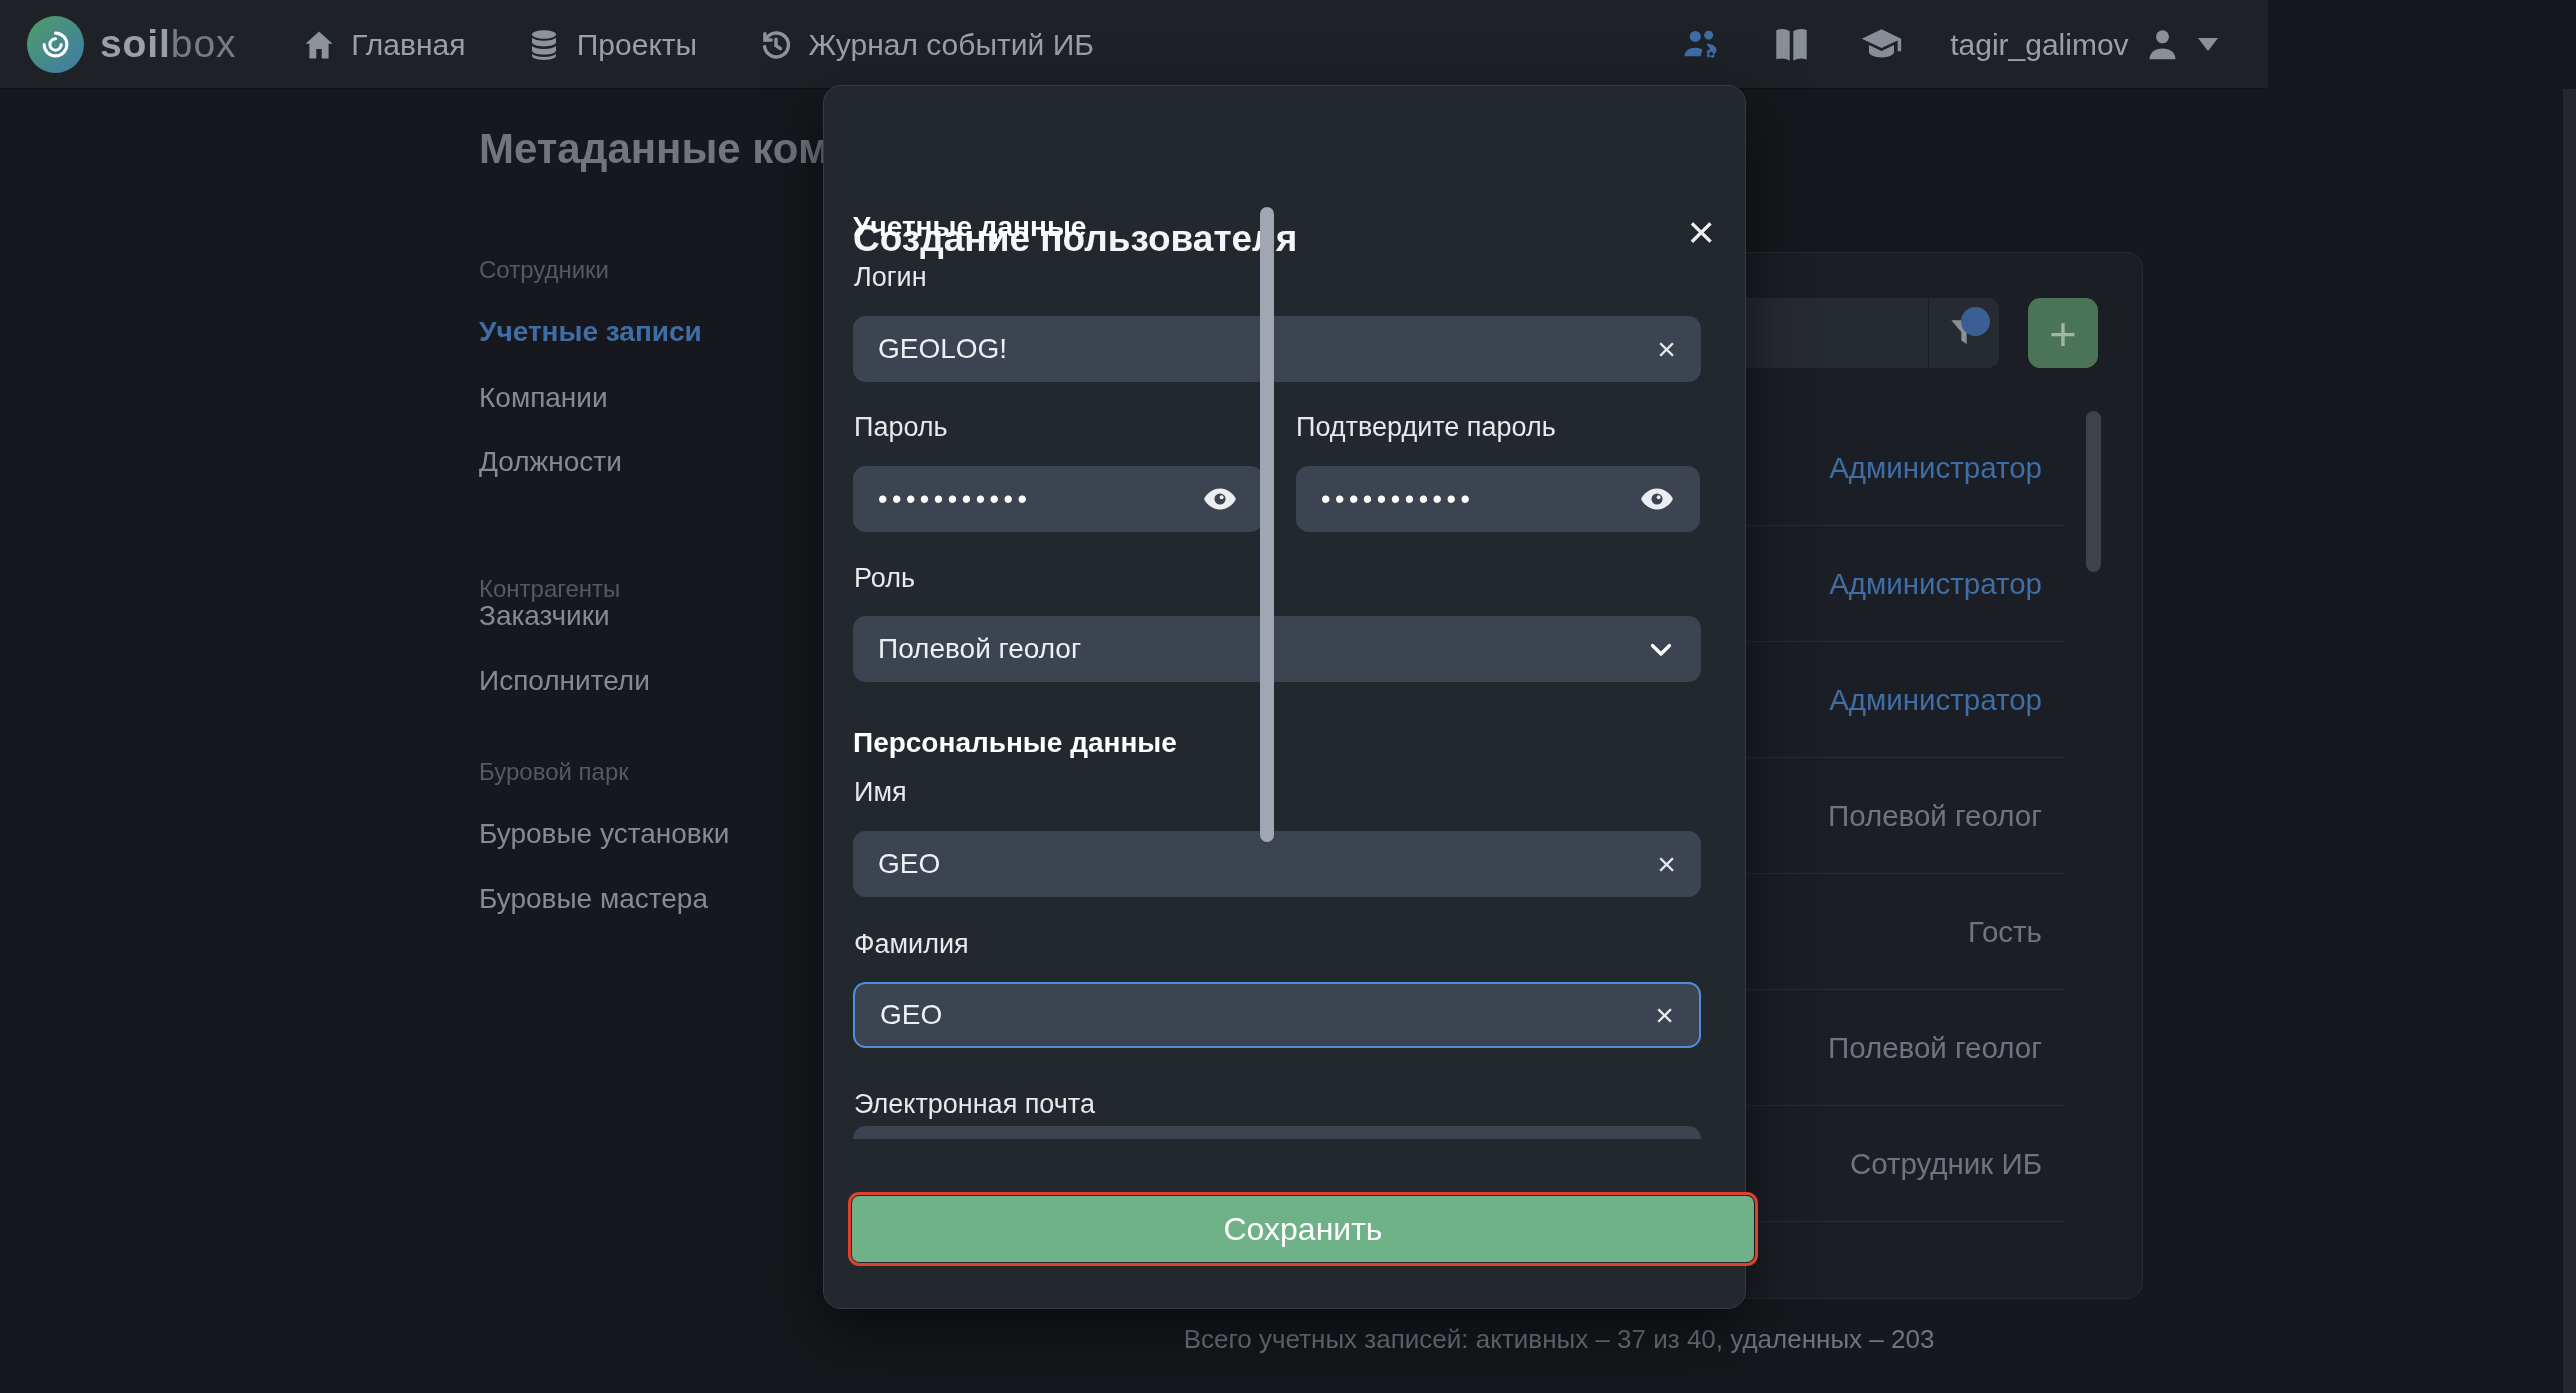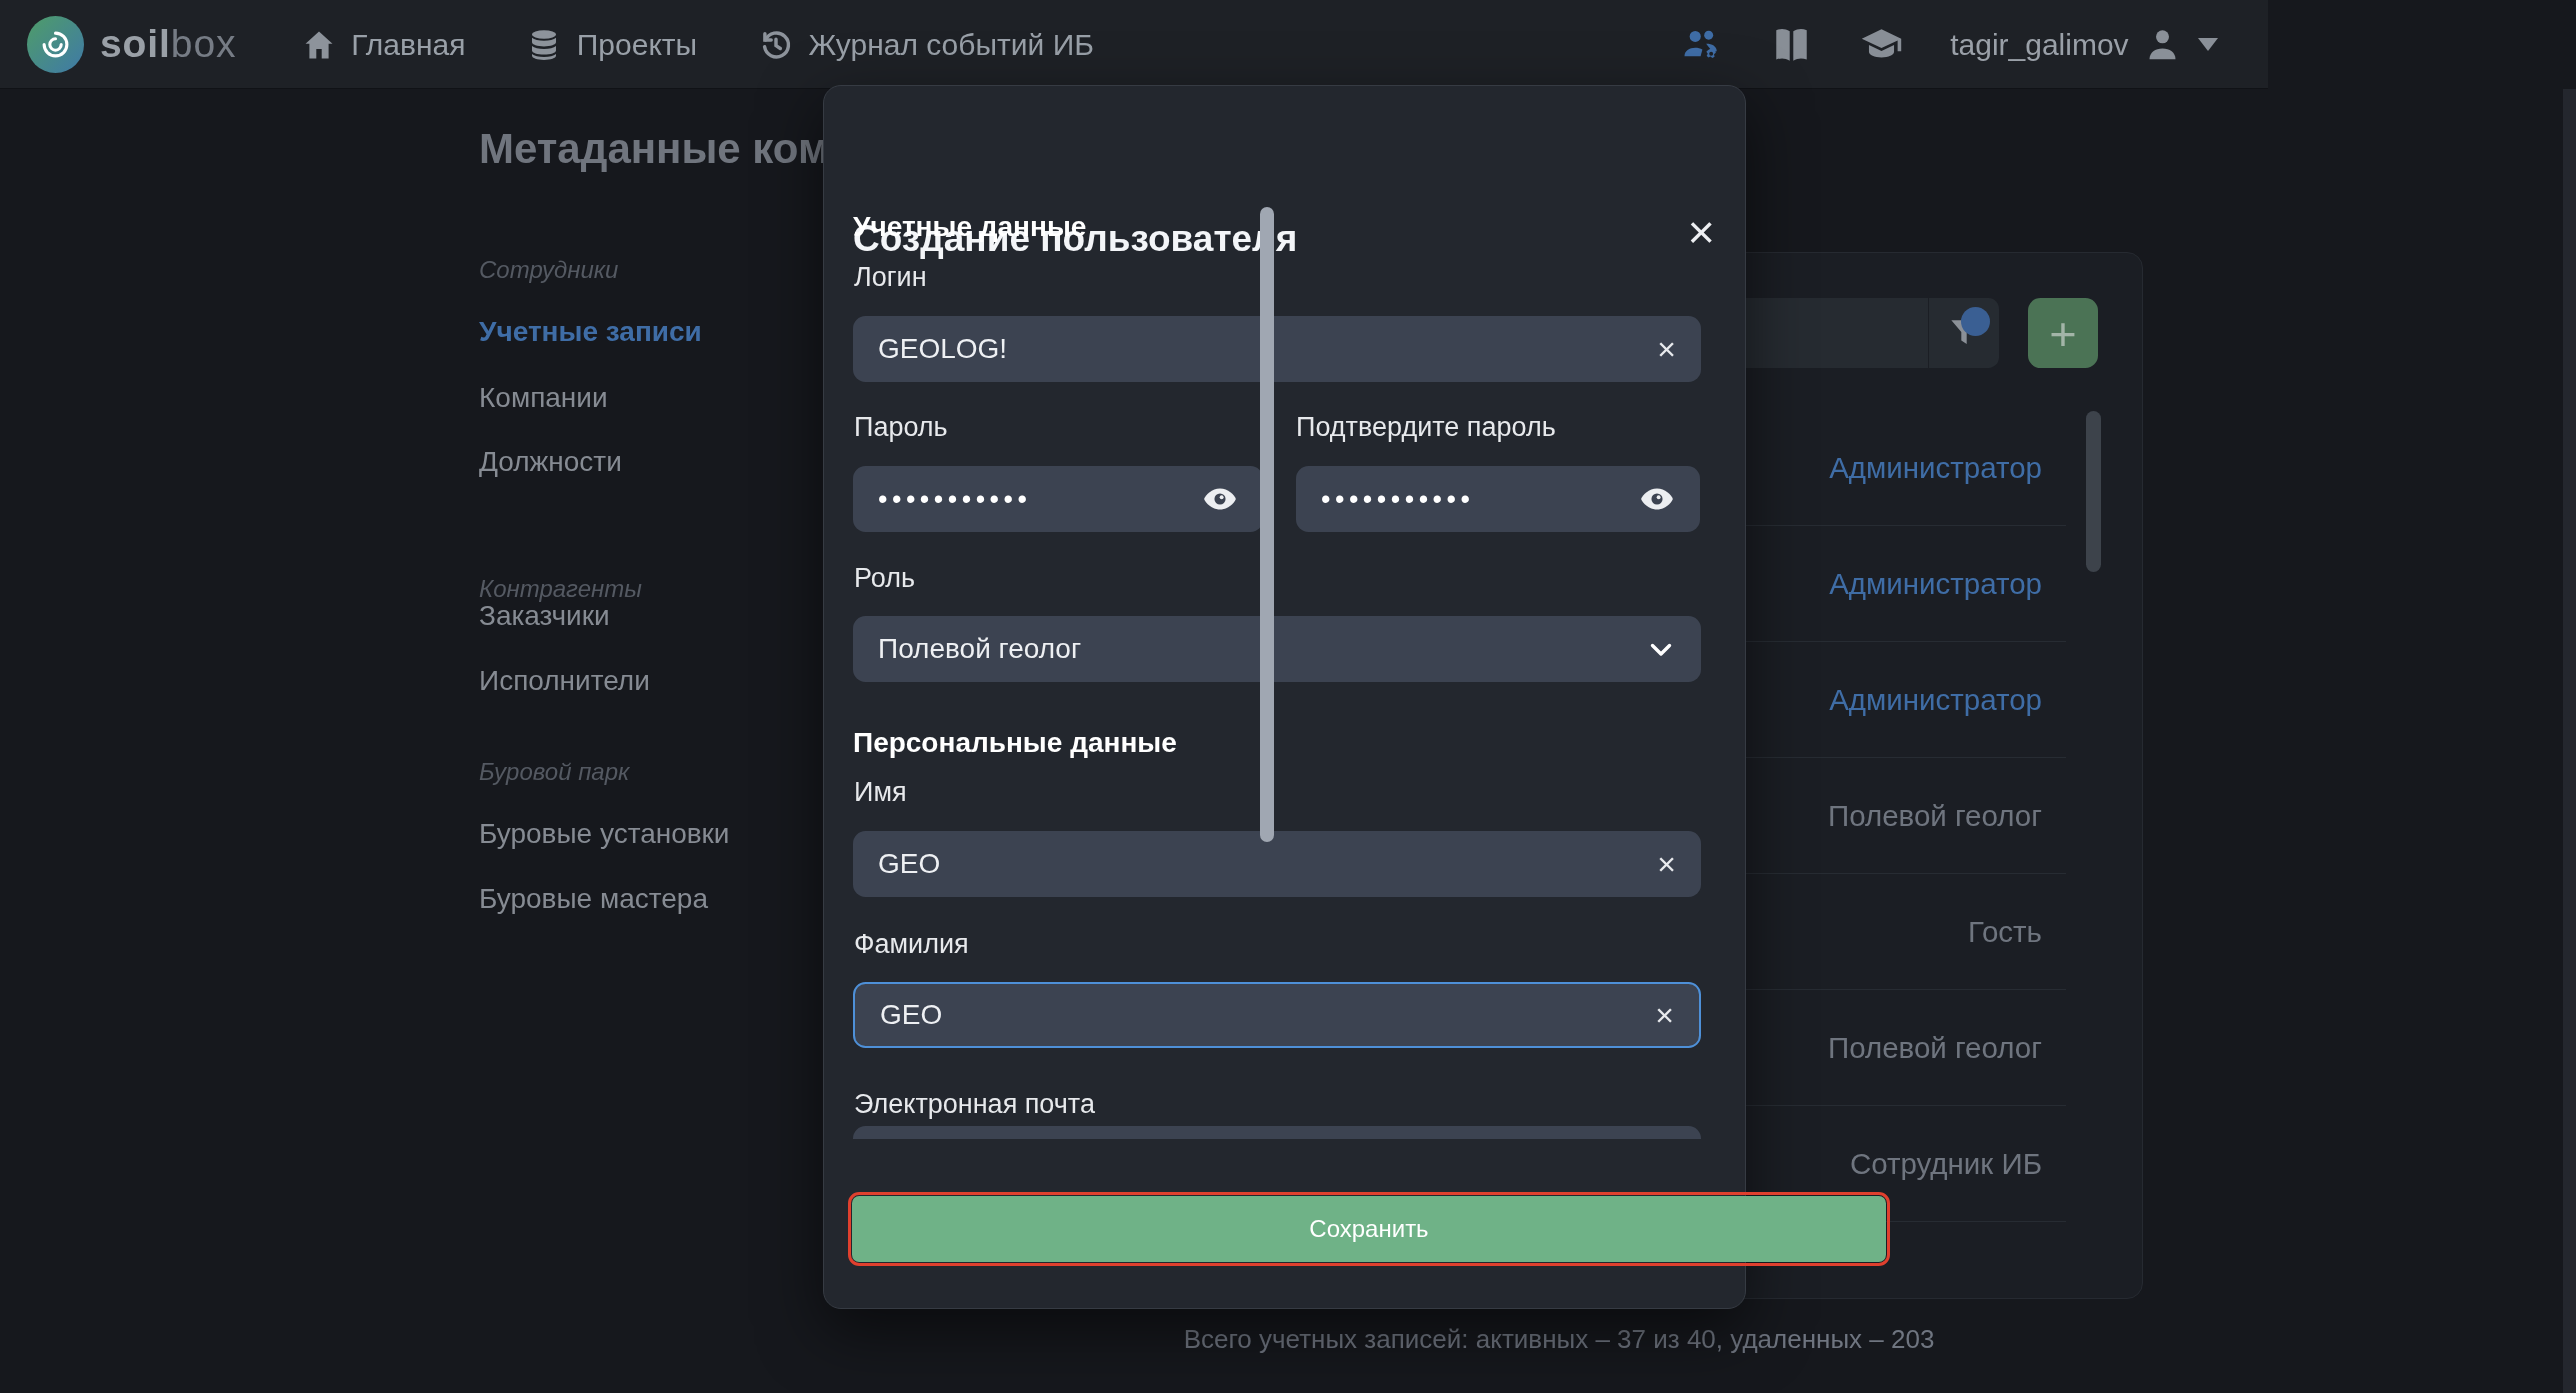--- a/index.html
+++ b/index.html
@@ -36,21 +36,21 @@
   .top-icon { width:43px; height:43px; color:#888e96; cursor:pointer; }
   .top-icon.blue { color:var(--color-accent-blue,#3e72ad); }
   .userbox { display:flex; align-items:center; gap:14.3px; cursor:pointer; }
   .username { font-size:30px; color:#9aa0a8; }
   .userbox .avatar { width:39px; height:39px; color:#8a9098; }
   .caret { width:0; height:0; border-left:10.7px solid transparent; border-right:10.7px solid transparent; border-top:13.4px solid #8a9098; margin-left:1.8px; }
 
   
   .page-title { position:absolute; left:479px; top:125px; font-size:42px; font-weight:700; color:#70757e; }
   .side-item { position:absolute; left:479px; font-size:28px; color:#868b93; cursor:pointer; white-space:nowrap; }
-  .side-header { position:absolute; left:479px; font-size:24px; color:#545962; white-space:nowrap;font-style:italic; }
+  .side-header { position:absolute; left:479px; font-size:24px; color:#545962; white-space:nowrap; }
   .side-item.active { color:var(--color-accent-blue,#3e6ca5); font-weight:700; }
 
   
   .panel {
     position:absolute; left:975px; top:252px; width:1168px; height:1047px;
     background:#1b1e24; border:0.9px solid #262a31; border-radius:16px;
   }
   .searchgroup {
     position:absolute; left:1342px; top:298px; width:657px; height:70px;
     background:#262b31; border-radius:10.7px; display:flex;
@@ -109,25 +109,25 @@
     display:flex; align-items:center; padding:0 23px 0 25px;
     font-size:28px; color:#eef0f3; cursor:pointer;
   }
   .mselect .chev { margin-left:auto; width:34px; height:34px; color:#ffffff; }
   .email-stub {
     position:absolute; left:29px; top:1040px; width:848px; height:12.5px;
     background:#3c4351; border-radius:12.5px 12.5px 0 0;
   }
   .modal-scrollbar { position:absolute; left:436px; top:121px; width:14.3px; height:635px; border-radius:7.2px; background:#a0a7b2; }
   .save-btn {
-    position:absolute; left:28px; top:1110px; width:1034px; height:66px;
+    position:absolute; left:28px; top:1110px; width:902px; height:66px;
     background:var(--color-save-green,#6fb287); border-radius:7.2px;
     outline:3.6px solid var(--color-highlight-red,#e0402e); outline-offset:1.8px;
     display:flex; align-items:center; justify-content:center;
-    font-size:24px; color:#ffffff; cursor:pointer;
+    font-size:32px; color:#ffffff; cursor:pointer;
   }
 </style>
 </head>
 <body>
 
 <header class="topbar">
   <div class="brand">
     <div class="logo-circle">
       <svg viewBox="0 0 24 24" fill="none" stroke="#ffffff" stroke-width="1.9" stroke-linecap="round">
         <path d="M12 5a7 7 0 1 1-7 7"></path>

